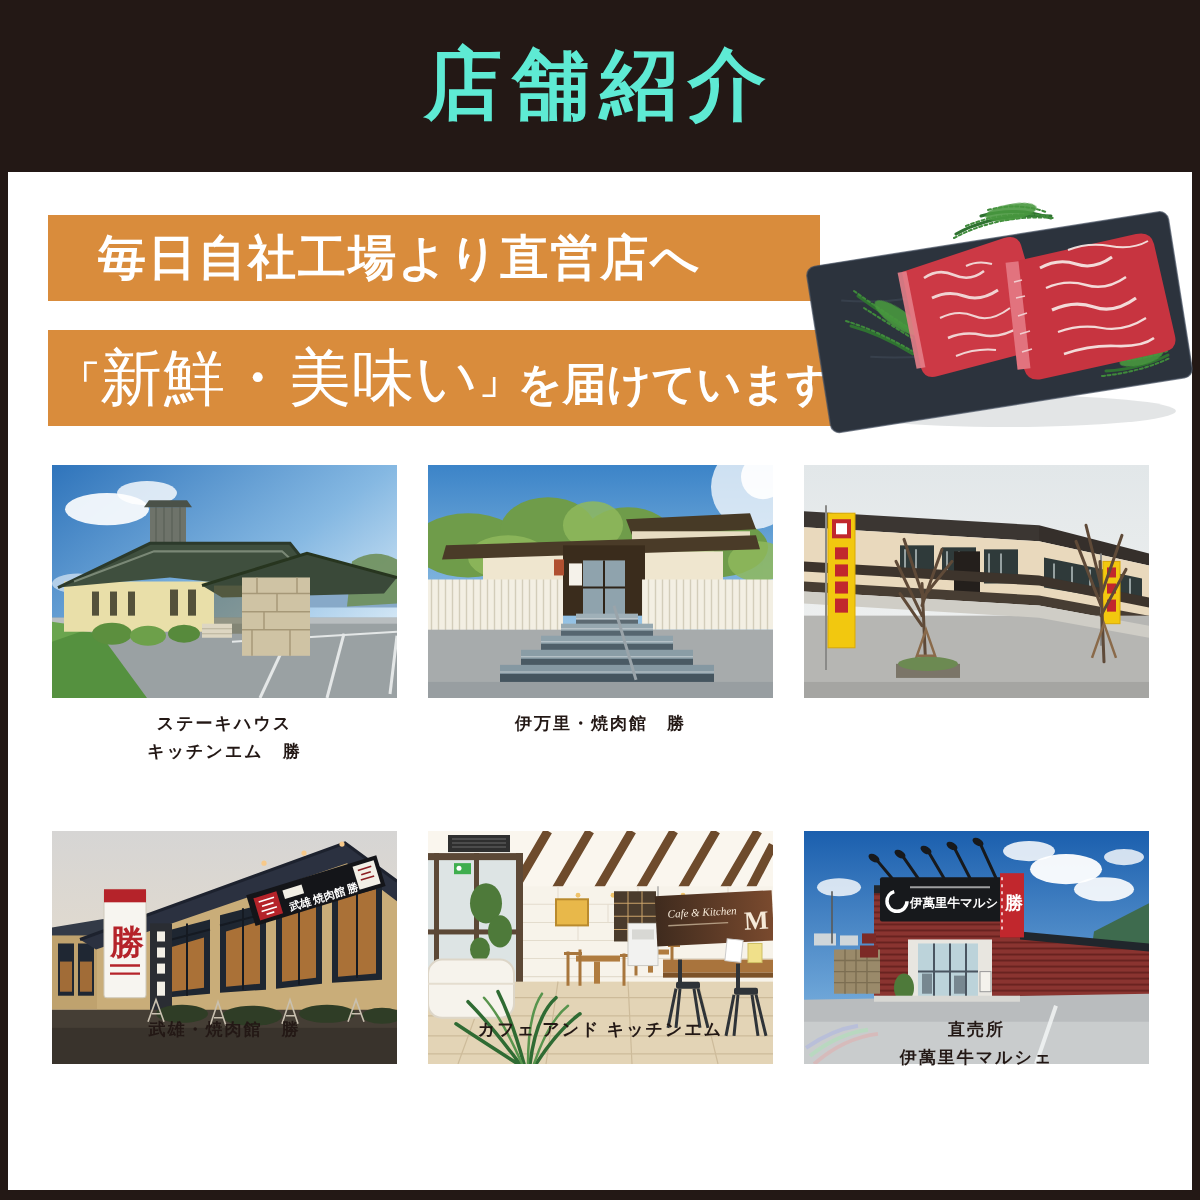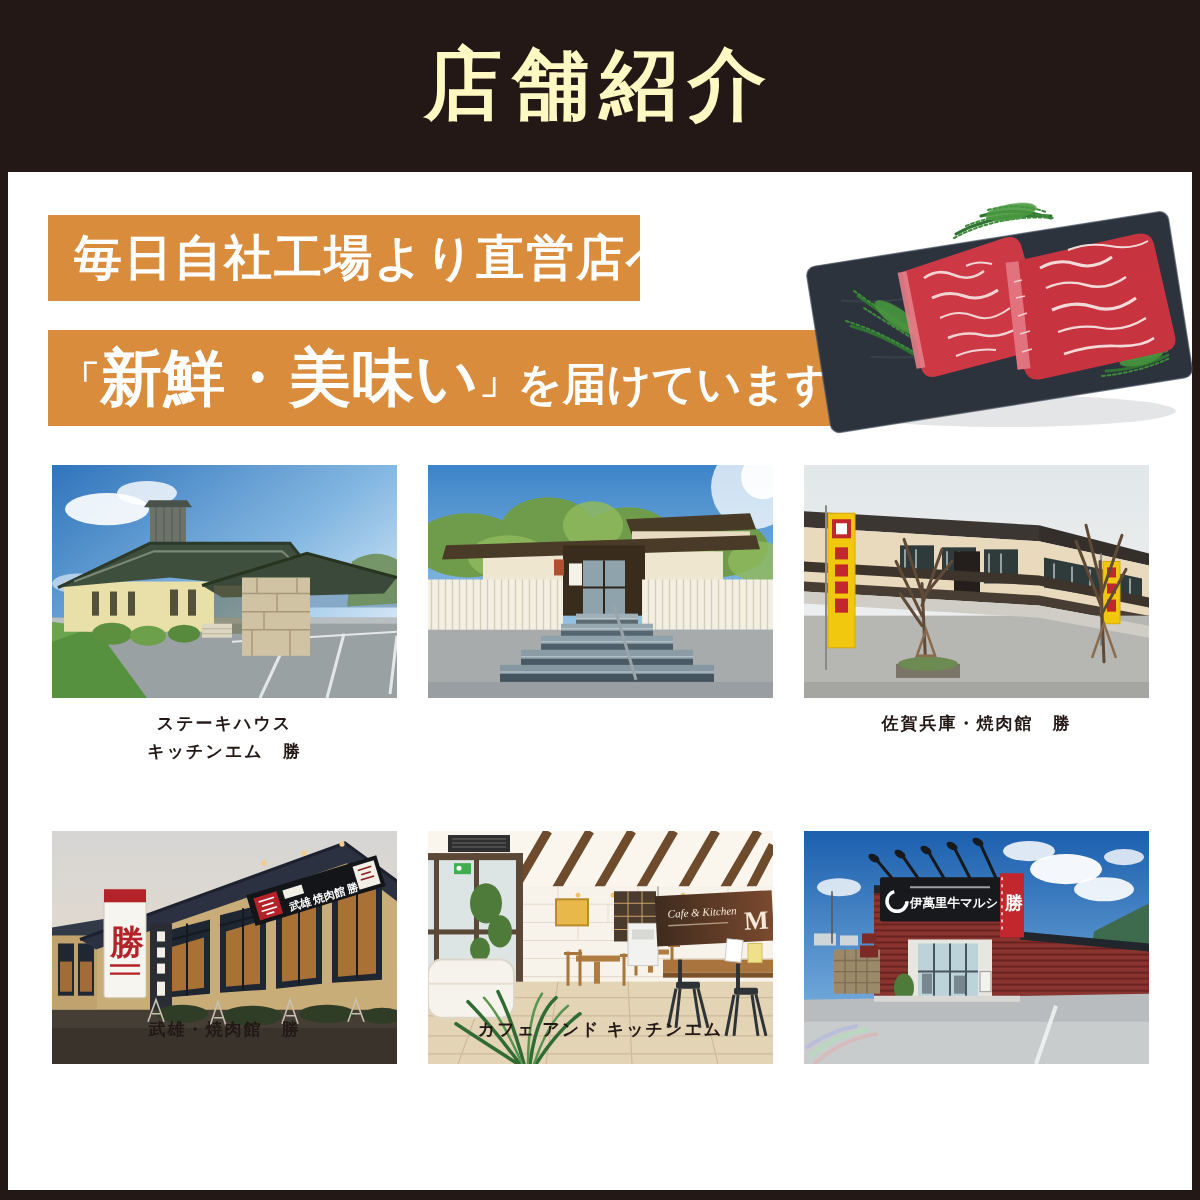--- a/index.html
+++ b/index.html
@@ -1,28 +1,28 @@
 <!DOCTYPE html>
 <html><head>
 <meta charset="utf-8">
 <style>
   html,body{margin:0;padding:0;}
   body{width:1200px;height:1200px;background:#231815;font-family:"Liberation Serif","DejaVu Serif",serif;}
   #page{position:relative;width:1200px;height:1200px;background:#231815;overflow:hidden;}
   .page-title{position:absolute;top:34px;left:0;width:1200px;text-align:center;
-    font-size:78px;font-weight:700;color:#fef9c3;letter-spacing:10px;line-height:1.3;}
+    font-size:78px;font-weight:700;color:#5eead4;letter-spacing:10px;line-height:1.3;}
   .panel{position:absolute;left:8px;top:172px;width:1184px;height:1018px;background:#ffffff;}
   
   .banner{position:absolute;background:#D98C3C;color:#fff;display:flex;align-items:center;}
-  .banner1{left:48px;top:215px;width:592px;height:86px;z-index:2;}
+  .banner1{left:48px;top:215px;width:748px;height:86px;z-index:2;padding-left:24px;}
   .banner1 .txt{font-size:48px;font-weight:700;letter-spacing:2px;padding-left:26px;white-space:nowrap;}
   .banner2{left:48px;top:330px;width:830px;height:96px;z-index:1;}
   .banner2 .inner{padding-left:14px;white-space:nowrap;}
   .b2-br{font-size:38px;font-weight:700;vertical-align:6px;}
-  .b2-em{font-size:62px;font-weight:700;letter-spacing:1px;margin-top:28px;}
+  .b2-em{font-size:62px;font-weight:400;letter-spacing:1px;margin-top:28px;}
   .b2-rest{font-size:44px;font-weight:700;}
   .beef{position:absolute;left:806px;top:186px;width:388px;height:266px;z-index:3;}
   
   .photo{position:absolute;width:345px;height:233px;overflow:hidden;background:#ccc;}
   .photo svg{display:block;width:100%;height:100%;}
   .caption{position:absolute;width:345px;text-align:center;color:#231815;
     font-size:17px;font-weight:700;letter-spacing:2px;line-height:1.62;white-space:nowrap;}
   .r1{top:465px;}.r2{top:831px;}
   .c1{left:52px;}.c2{left:428px;}.c3{left:804px;}
   .cap-r1{top:710px;}.cap-r2{top:1016px;}
@@ -542,23 +542,27 @@
       <path d="M6,224 q28,-22 58,-26" stroke="#8aff9a"></path>
       <path d="M2,216 q26,-18 52,-22" stroke="#8a9aff"></path>
     </g>
   </svg>
   </div>
 
   <div class="caption cap-r1 c1">
     <div>ステーキハウス</div>
     <div>キッチンエム　勝</div>
   </div>
-  <div class="caption cap-r1 c3">
-    <div>佐賀兵庫・焼肉館　勝</div>
+  <div class="caption cap-r1 c2">
+    <div>伊万里・焼肉館　勝</div>
   </div>
   <div class="caption cap-r2 c1">
     <div>武雄・焼肉館　勝</div>
   </div>
   <div class="caption cap-r2 c2">
     <div>カフェ アンド キッチンエム</div>
   </div>
+  <div class="caption cap-r2 c3">
+    <div>直売所</div>
+    <div>伊萬里牛マルシェ</div>
+  </div>
 
 </div>
 
 </body></html>

